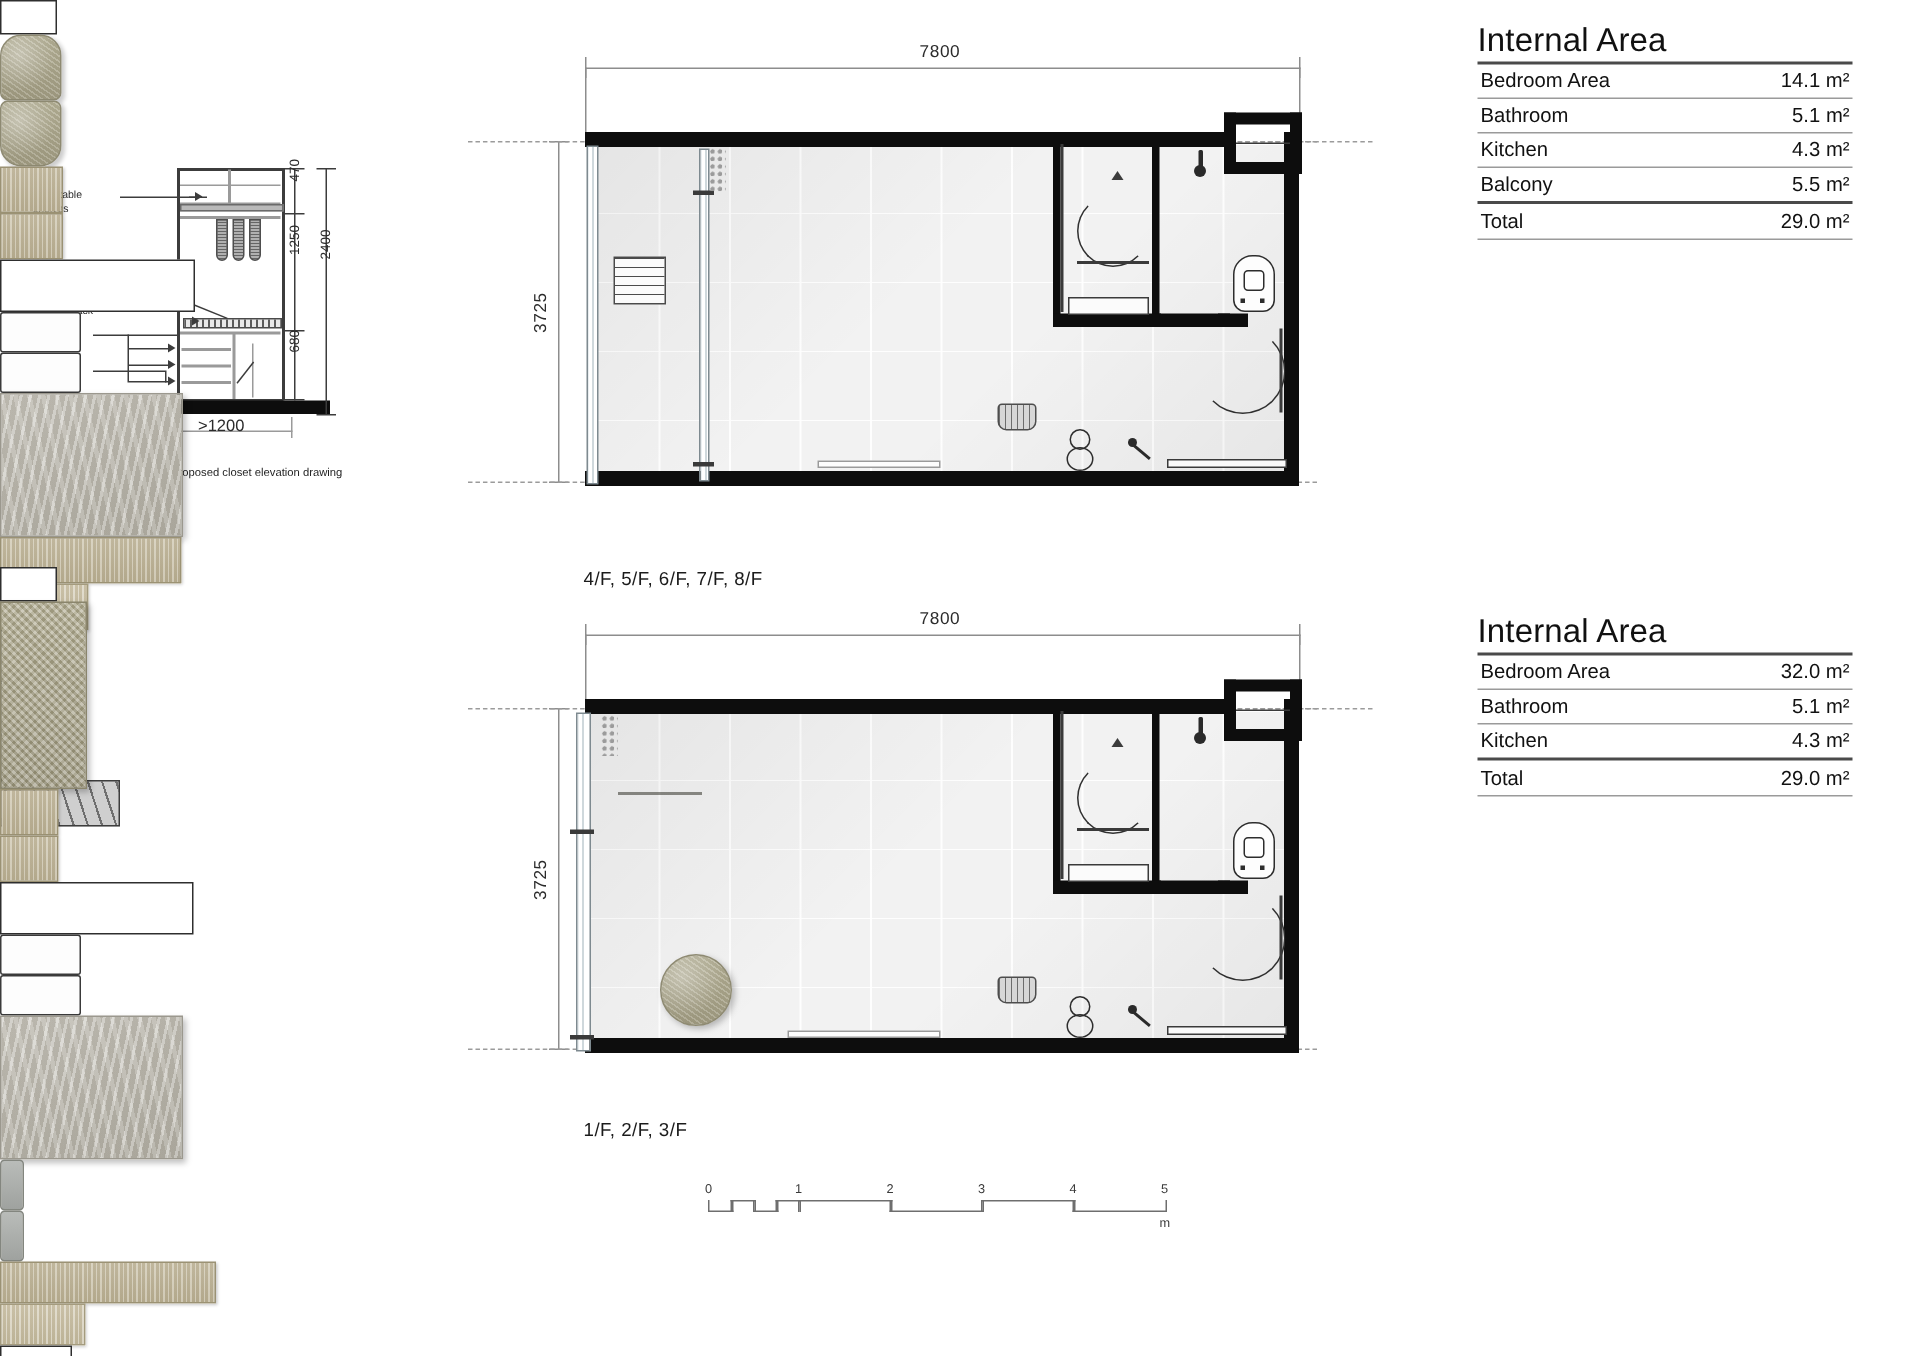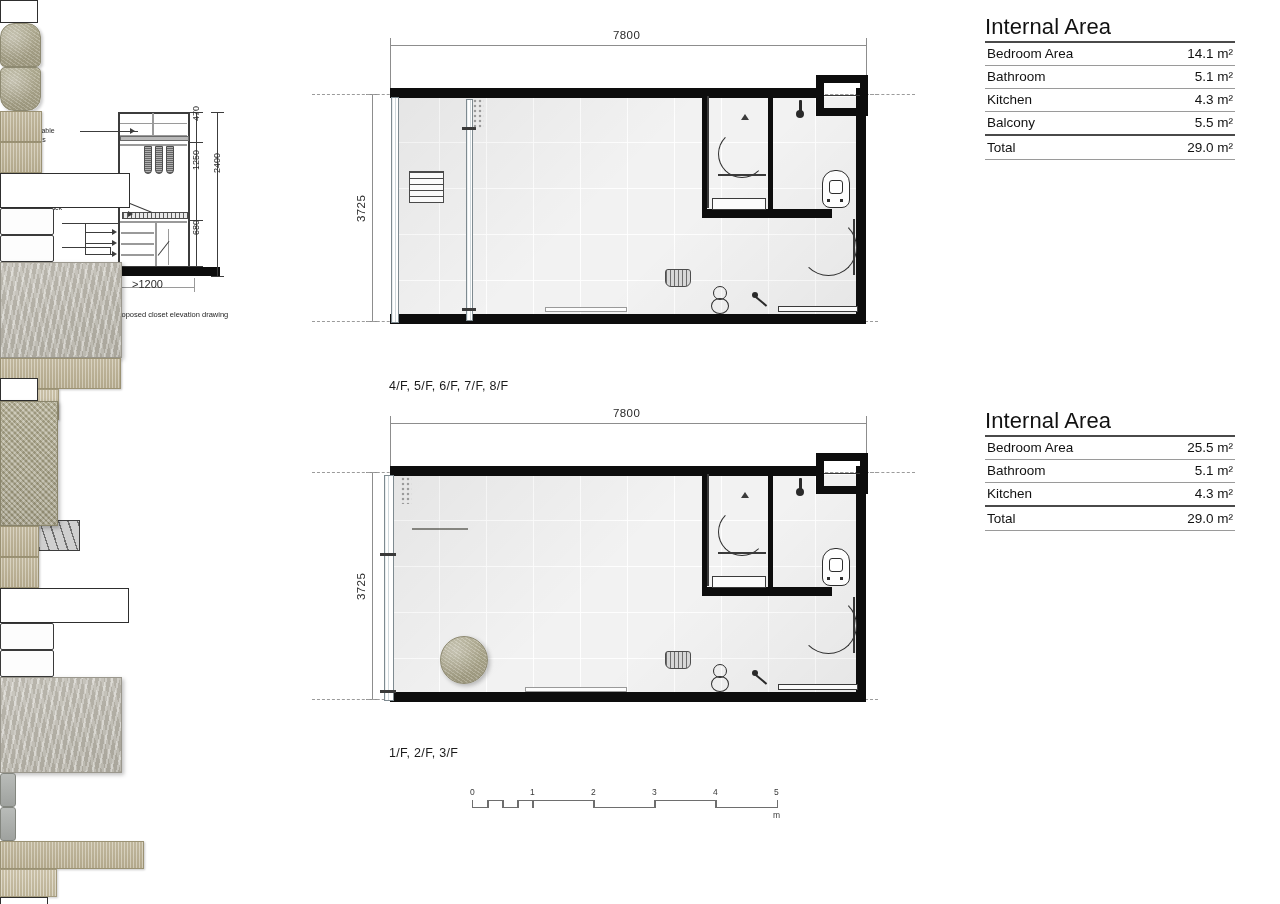--- a/index.html
+++ b/index.html
@@ -474,21 +474,21 @@
 
   <div class="floorlabel" style="left:389px;top:368px;">1/F, 2/F, 3/F</div>
 </div>
 
 <div class="abs area-table nosel" style="left:985px;top:408px;">
   <div class="area-title">Internal Area</div>
   <div class="rule-thick"></div>
 
   <div class="area-row">
     <span class="lbl">Bedroom Area</span>
-    <span class="val">25.5 m²</span>
+    <span class="val">32.0 m²</span>
   </div>
   <div class="rule-thin"></div>
 
   <div class="area-row">
     <span class="lbl">Bathroom</span>
     <span class="val">5.1 m²</span>
   </div>
   <div class="rule-thin"></div>
 
   <div class="area-row">

